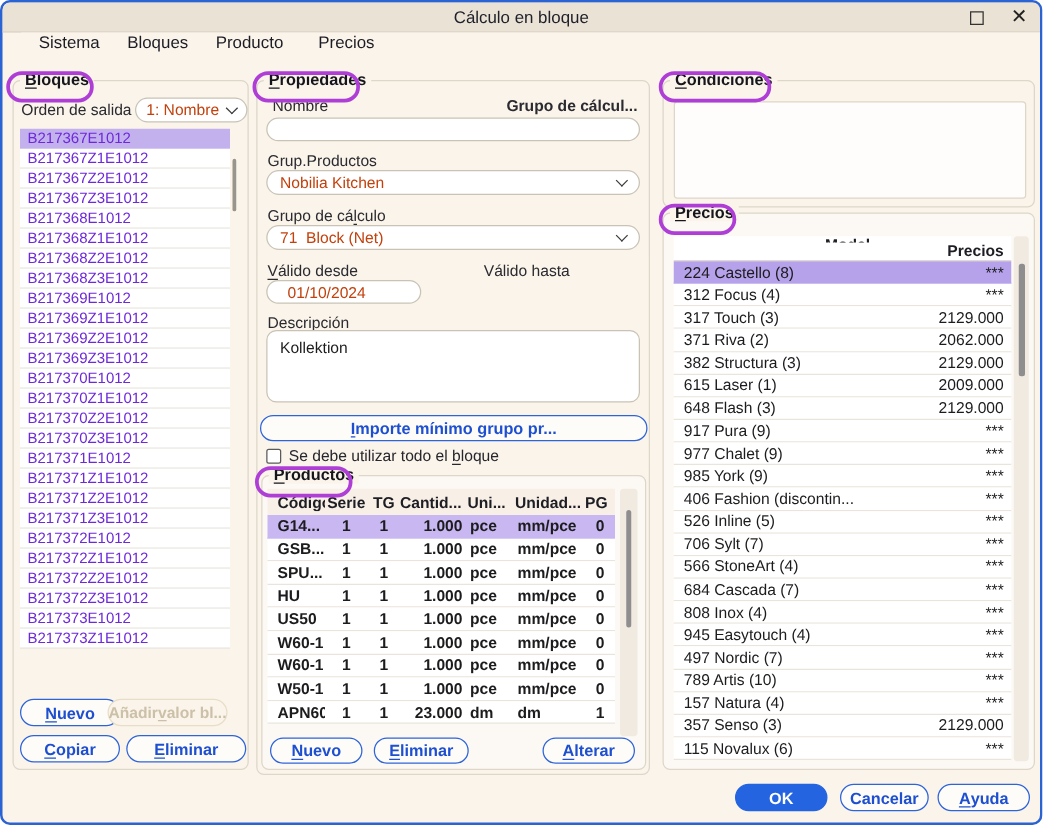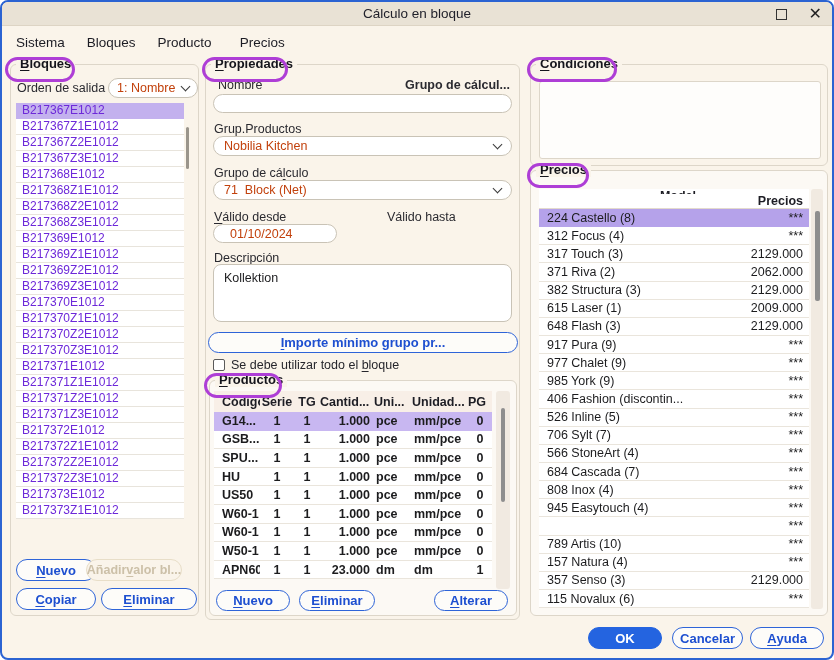--- a/index.html
+++ b/index.html
@@ -16,22 +16,22 @@
   .titlebar {
     position:absolute; left:0; top:0; right:0; height:24px;
     background:#e9e2d5; border-bottom:1px solid #ddd4c4;
     display:flex; align-items:center; justify-content:center;
     font-size:13.5px; color:#21212b;
   }
   .win-btns { position:absolute; right:10px; top:0; height:24px; display:flex; align-items:center; gap:22px; }
   .max-box { width:11px; height:11px; border:1.4px solid #333; display:inline-block; }
   .close-x { font-size:16px; color:#222; line-height:1; }
   .menubar {
-    position:absolute; left:0; top:24px; right:0; height:24px;
-    display:flex; align-items:flex-end; gap:22px; padding-left:14px;
+    position:absolute; left:15px; top:24px; right:0; height:24px;
+    display:flex; align-items:flex-start; gap:22px; padding-left:14px;
     font-size:13.5px; color:#1c1c24; background:#faf4ea;
   }
 
   
   .fs { position:absolute; border:1px solid #ddd6c9; border-radius:6px; }
   .legend {
     position:absolute; top:-9px; left:5px; padding:0 4px;
     background:#faf4ea; font-weight:bold; font-size:13px; color:#15151c;
   }
   .annot {
@@ -390,20 +390,21 @@
         </div>
         <div class="price-row">
           <span class="price-name">808 Inox (4)</span>
           <span class="price-val">***</span>
         </div>
         <div class="price-row">
           <span class="price-name">945 Easytouch (4)</span>
           <span class="price-val">***</span>
         </div>
         <div class="price-row">
+          <span class="price-name">497 Nordic (7)</span>
           <span class="price-val">***</span>
         </div>
         <div class="price-row">
           <span class="price-name">789 Artis (10)</span>
           <span class="price-val">***</span>
         </div>
         <div class="price-row">
           <span class="price-name">157 Natura (4)</span>
           <span class="price-val">***</span>
         </div>

